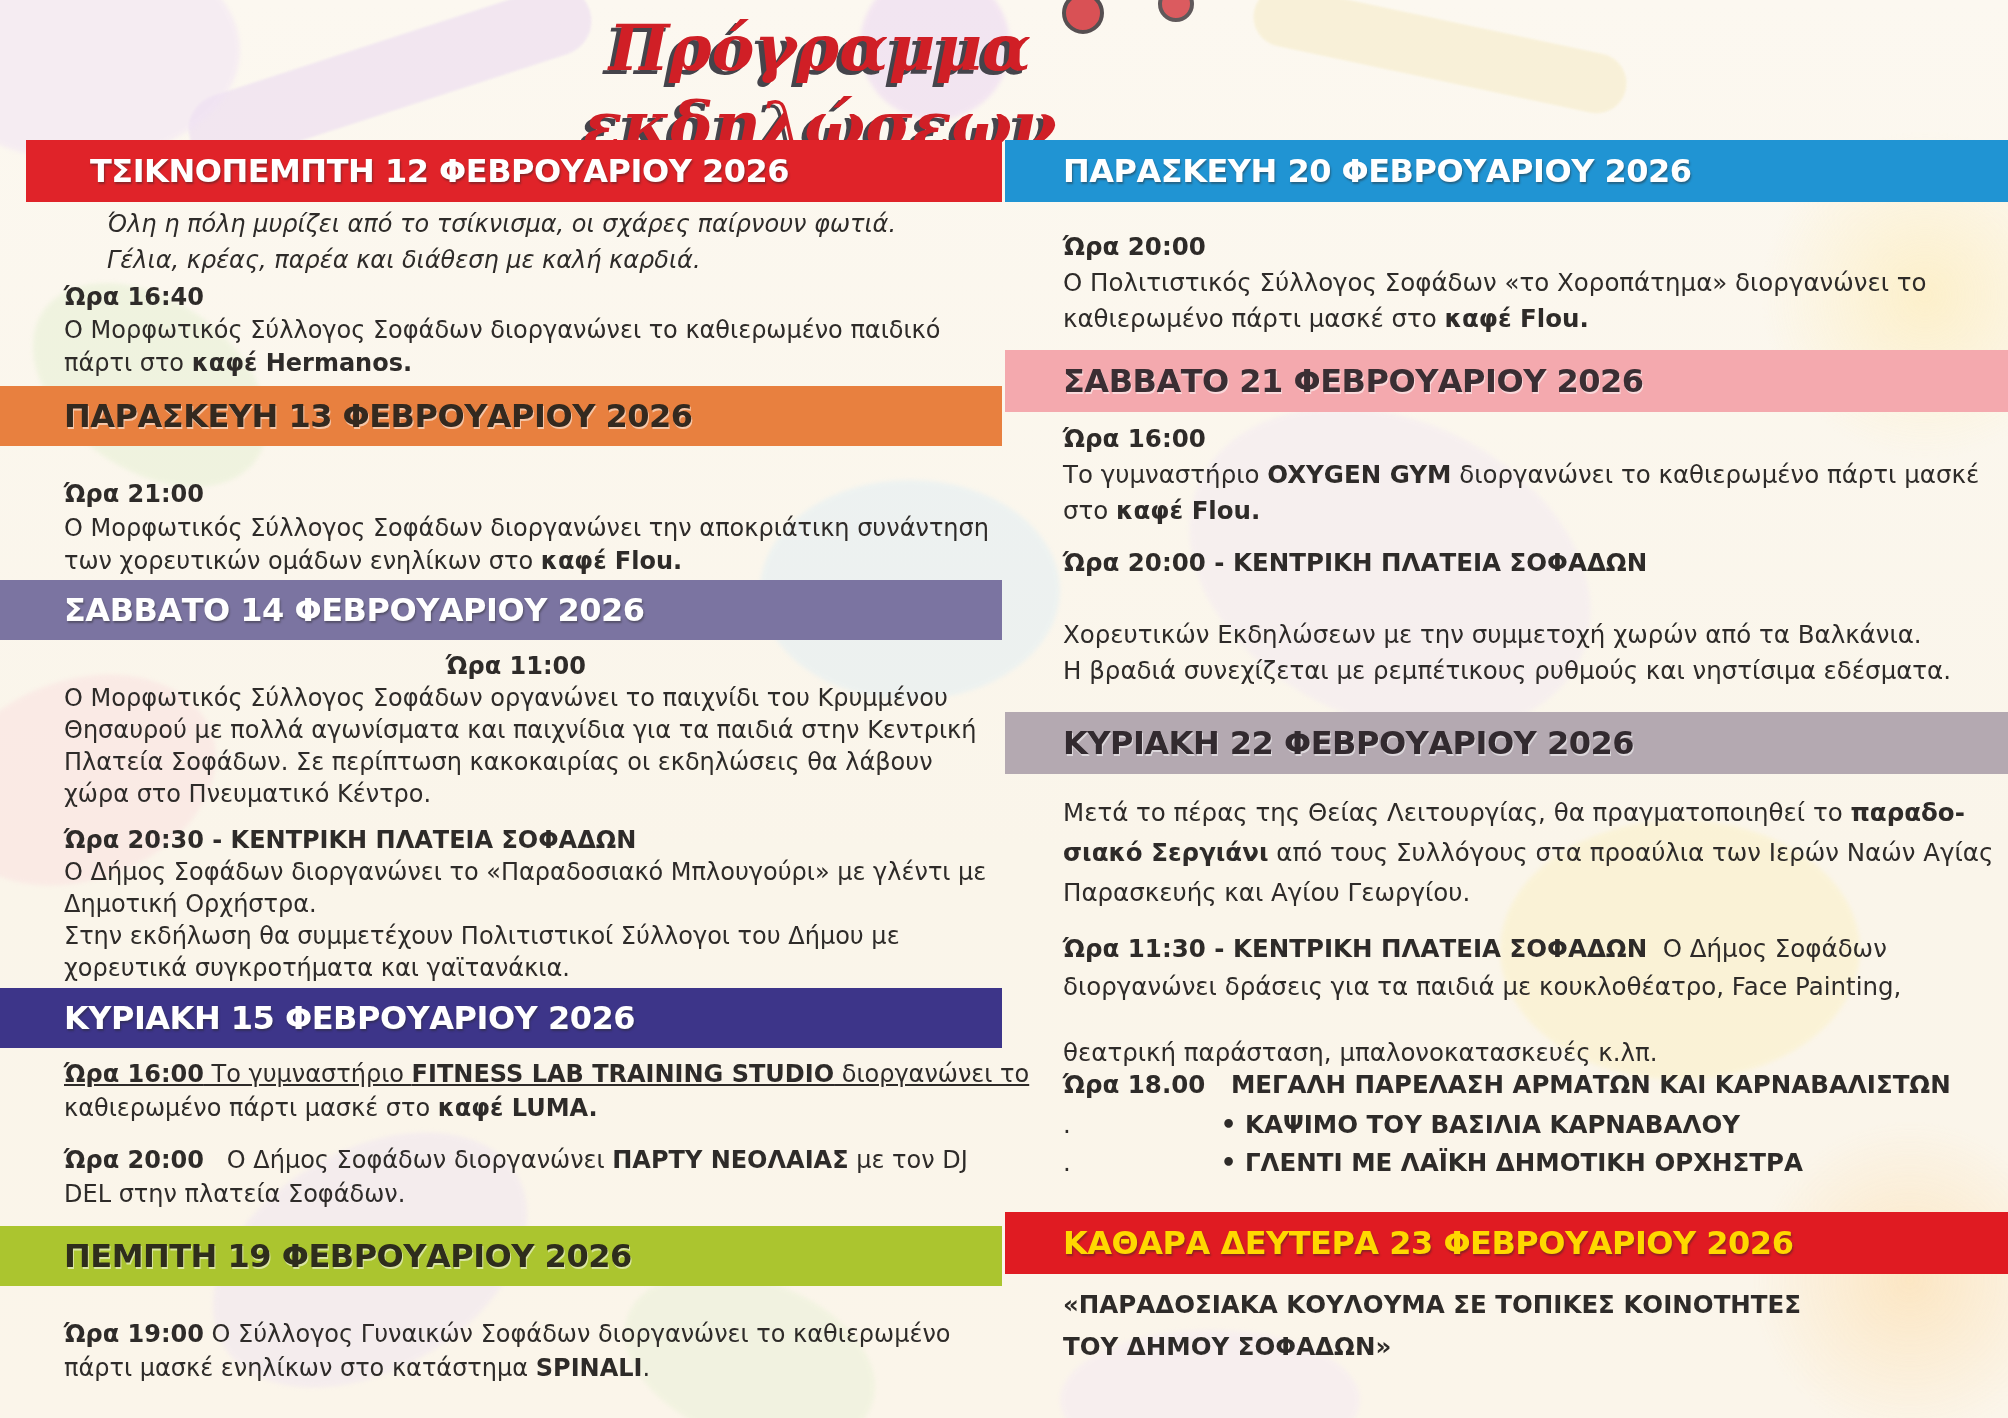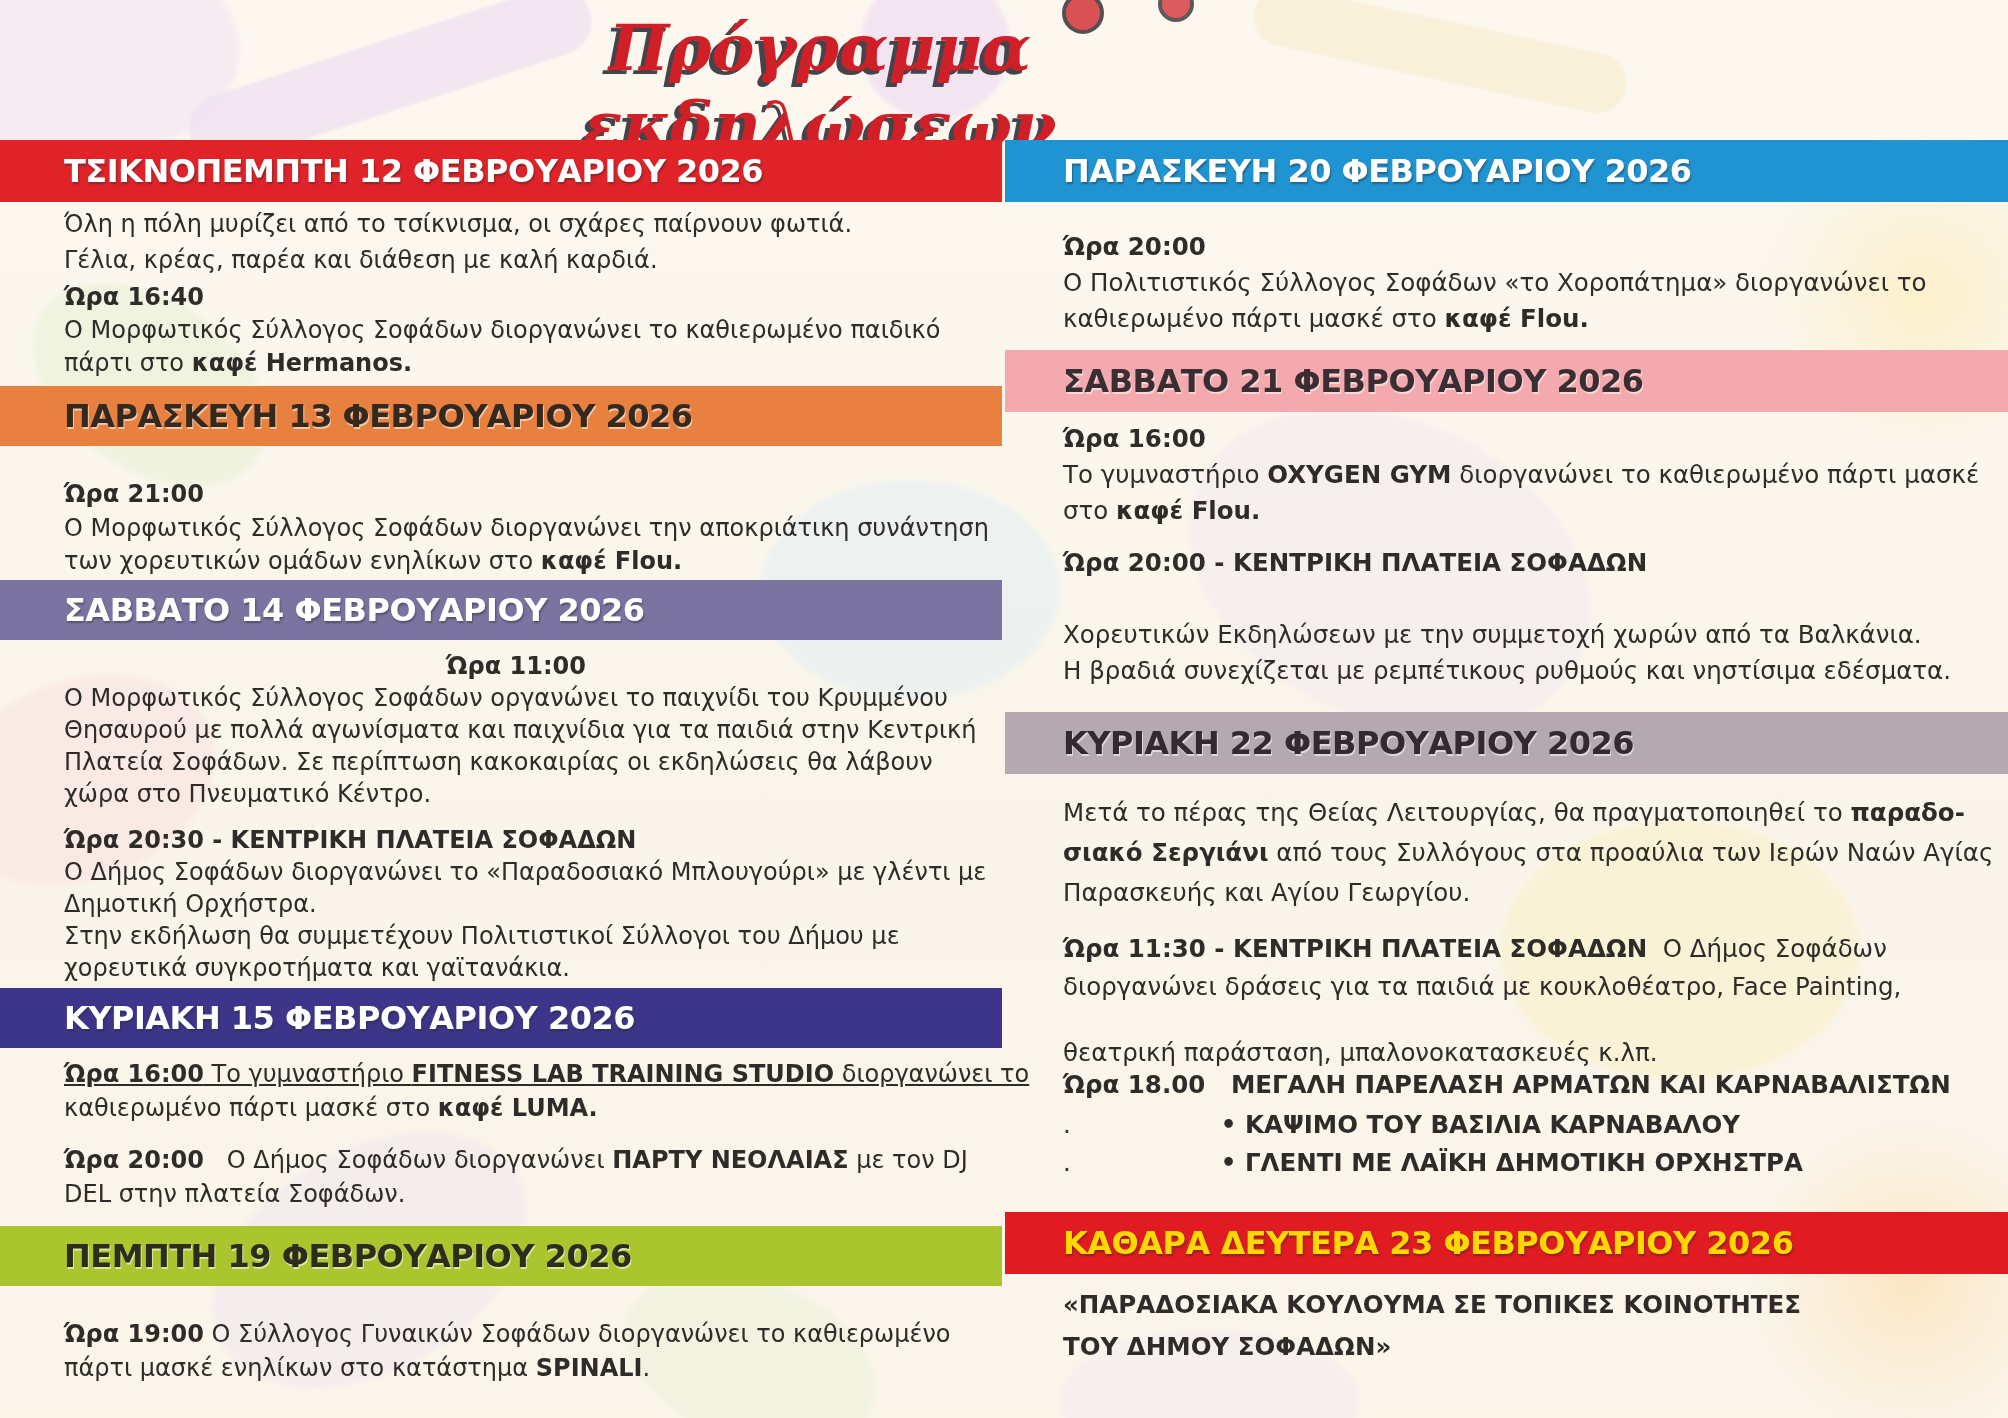--- a/index.html
+++ b/index.html
@@ -33,21 +33,21 @@
   }
   .col-right .bar-label{padding-left:58px;}
   .bar-label.light{text-shadow:1px 2px 2px rgba(40,40,40,.45);}
   .bar-label.dark{text-shadow:1px 2px 0 rgba(255,255,255,.55);}
   .line{
     position:absolute; left:64px; right:34px;
     font-size:24px; line-height:1.2; white-space:pre;
   }
   .col-right .line{left:58px; font-size:24.5px;}
   .line .b{font-weight:bold;}
-  .line.italic{}
+  .line.italic{font-style:italic;margin-left:43px;}
 </style>
 </head>
 <body>
 
 <div class="page">
 
   <div>
     <div class="swish" style="left:180px;top:40px;width:420px;height:70px;background:#ead9f1;opacity:.55;transform:rotate(-18deg);"></div>
     <div class="blob" style="left:-80px;top:-60px;width:320px;height:220px;background:#f0e2f5;opacity:.5;"></div>
     <div class="blob" style="left:860px;top:-30px;width:150px;height:150px;background:#edd9f2;opacity:.6;"></div>
@@ -62,21 +62,21 @@
     <div class="blob" style="left:1500px;top:820px;width:360px;height:260px;background:#fbf0c0;opacity:.45;"></div>
     <div class="blob" style="left:1750px;top:1120px;width:320px;height:320px;background:radial-gradient(circle,#fce4bd 0%,rgba(252,228,189,0) 70%);opacity:.85;"></div>
     <div class="blob" style="left:200px;top:1150px;width:340px;height:220px;background:#ece0f3;opacity:.4;transform:rotate(-30deg);"></div>
     <div class="blob" style="left:620px;top:1280px;width:260px;height:160px;background:#e4f0d2;opacity:.4;transform:rotate(20deg);"></div>
     <div class="blob" style="left:1060px;top:1330px;width:300px;height:140px;background:#f3e6f5;opacity:.4;"></div>
   </div>
 
   <h1 class="title" style="color: rgb(208, 31, 38);">Πρόγραμμα εκδηλώσεων</h1>
 
   <div class="col col-left">
-      <div class="bar" style="top: 140px; height: 62px; background: rgb(224, 35, 41);">
+      <div class="bar" style="top: 140px; height: 62px; background: rgb(224, 35, 41); margin-left: 26px;">
         <span class="bar-label light" style="color: rgb(255, 255, 255);">ΤΣΙΚΝΟΠΕΜΠΤΗ 12 ΦΕΒΡΟΥΑΡΙΟΥ 2026</span>
       </div>
       <div class="line italic" style="top: 210px;"><span>Όλη η πόλη μυρίζει από το τσίκνισμα, οι σχάρες παίρνουν φωτιά.</span></div>
       <div class="line italic" style="top: 246px;"><span>Γέλια, κρέας, παρέα και διάθεση με καλή καρδιά.</span></div>
       <div class="line" style="top: 283px;"><span class="b">Ώρα 16:40</span></div>
       <div class="line" style="top: 316px;"><span>Ο Μορφωτικός Σύλλογος Σοφάδων διοργανώνει το καθιερωμένο παιδικό</span></div>
       <div class="line" style="top: 349px;"><span>πάρτι στο </span><span class="b">καφέ Hermanos.</span></div>
       <div class="bar" style="top: 386px; height: 60px; background: rgb(232, 128, 63);">
         <span class="bar-label dark" style="color: rgb(51, 41, 31);">ΠΑΡΑΣΚΕΥΗ 13 ΦΕΒΡΟΥΑΡΙΟΥ 2026</span>
       </div>

